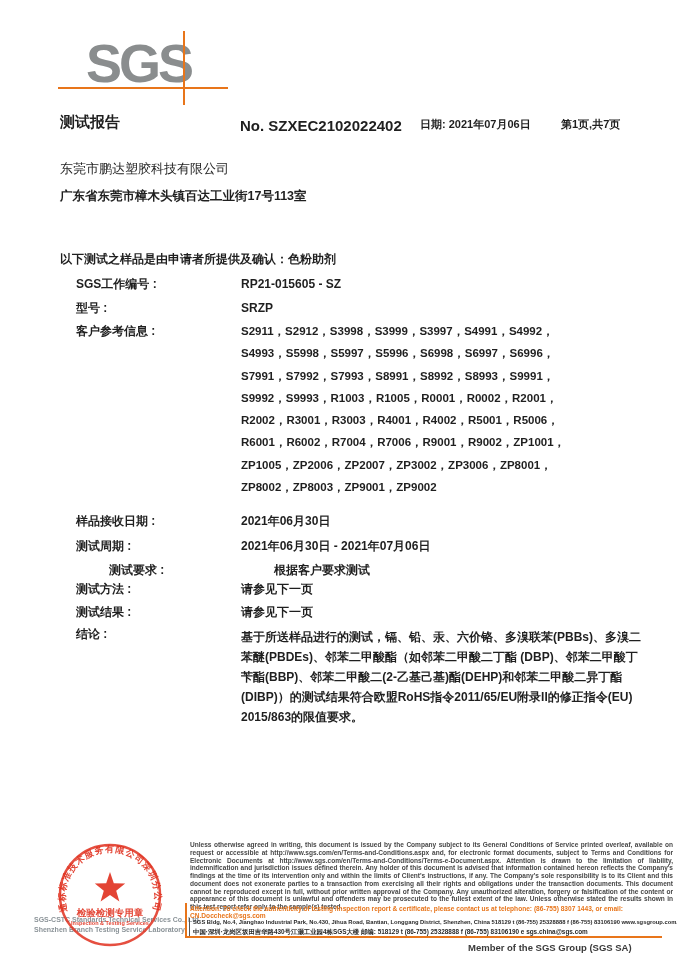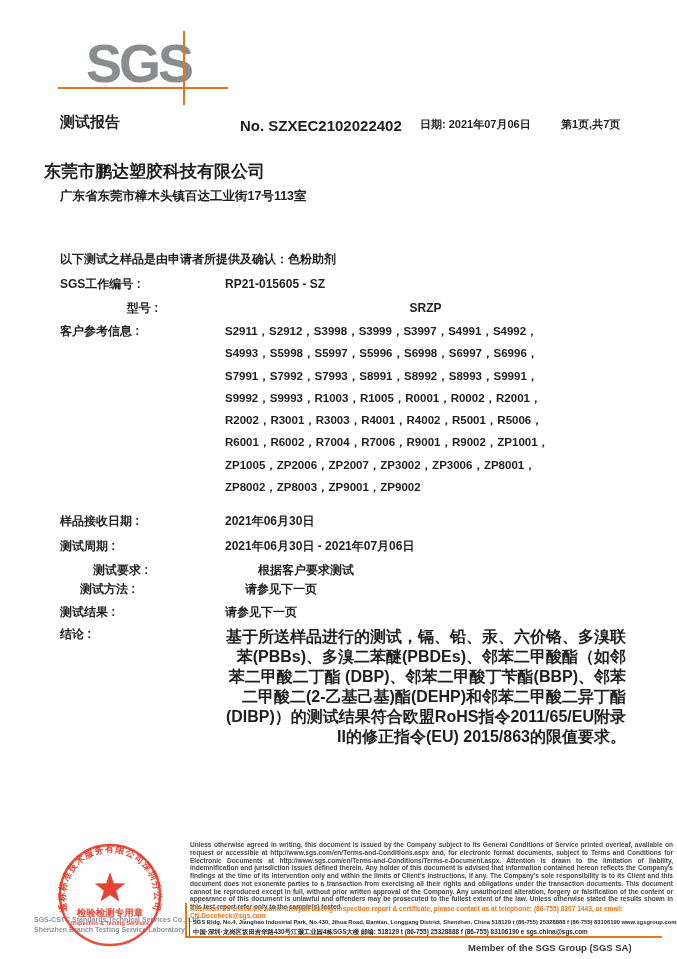--- a/index.html
+++ b/index.html
@@ -12,39 +12,39 @@
   .logo-hline{position:absolute;left:58px;top:87px;width:170px;height:2px;background:#e8751a;}
   .logo-vline{position:absolute;left:183px;top:31px;width:2px;height:74px;background:#e8751a;}
 
   
   .report-title{position:absolute;left:60px;top:113px;font-size:15px;font-weight:bold;}
   .report-no{position:absolute;left:240px;top:117px;font-size:15px;font-weight:bold;}
   .report-date{position:absolute;left:420px;top:117px;font-size:11px;font-weight:bold;}
   .page-indicator{position:absolute;left:561px;top:117px;font-size:11px;font-weight:bold;}
 
   
-  .applicant-name{position:absolute;left:44px;top:160px;font-size:17px;font-weight:bold;}
+  .applicant-name{position:absolute;left:60px;top:160px;font-size:13px;font-weight:normal;}
   .applicant-address{position:absolute;left:60px;top:188px;font-size:12.5px;font-weight:bold;}
 
   
   .sample-intro{position:absolute;left:60px;top:251px;font-size:12px;font-weight:bold;}
-  .fields{position:absolute;left:60px;top:277px;width:566px;font-size:12px;font-weight:bold;}
+  .fields{position:absolute;left:76px;top:277px;width:566px;font-size:12px;font-weight:bold;}
   .field-row{display:flex;align-items:flex-start;}
   .field-label{width:165px;flex-shrink:0;line-height:15px;}
   .field-value{flex:1;line-height:15px;}
-  .row-model{margin-top:9px;text-align:center;}
+  .row-model{margin-top:9px;}
   .row-refs{margin-top:8px;}
   .ref-line{height:22.3px;line-height:15px;font-size:11.5px;}
   .row-received{margin-top:12px;}
   .row-period{margin-top:10px;}
   .row-requirement{margin-top:9px;margin-left:33px;}
-  .row-method{margin-top:4px;margin-left:20px;}
+  .row-method{margin-top:4px;}
   .row-result{margin-top:8px;}
   .row-conclusion{margin-top:7px;}
-  .conclusion-value{line-height:20px;font-size:16px;text-align:right;}
+  .conclusion-value{line-height:20px;font-size:12px;}
 
   
   .company-lines{position:absolute;left:34px;top:915px;font-size:7px;line-height:9.5px;
                  color:#8b9398;font-weight:bold;}
   .stamp{position:absolute;left:48px;top:842px;}
   .footer-vline{position:absolute;left:185px;top:903px;width:2px;height:33px;background:#e8751a;}
   .disclaimer{position:absolute;left:190px;top:841px;width:483px;font-size:6.55px;
               line-height:7.75px;text-align:justify;color:#474747;font-weight:bold;}
   .attention{position:absolute;left:190px;top:905px;width:483px;font-size:6.6px;
              line-height:7.4px;color:#e8751a;font-weight:bold;}

